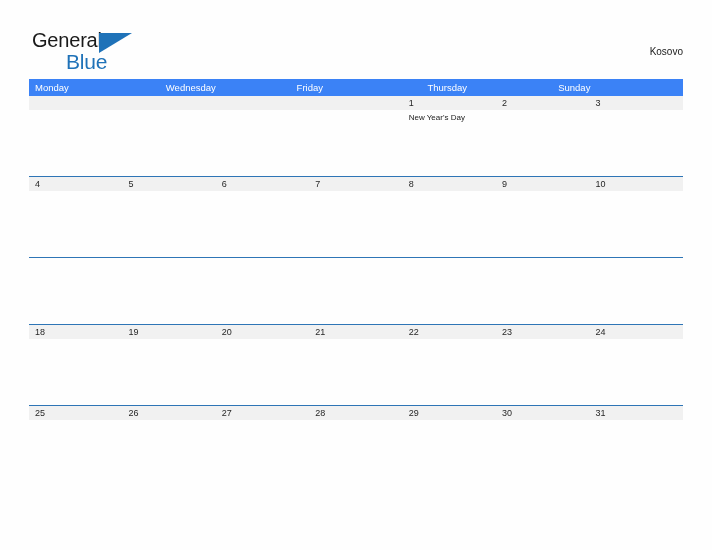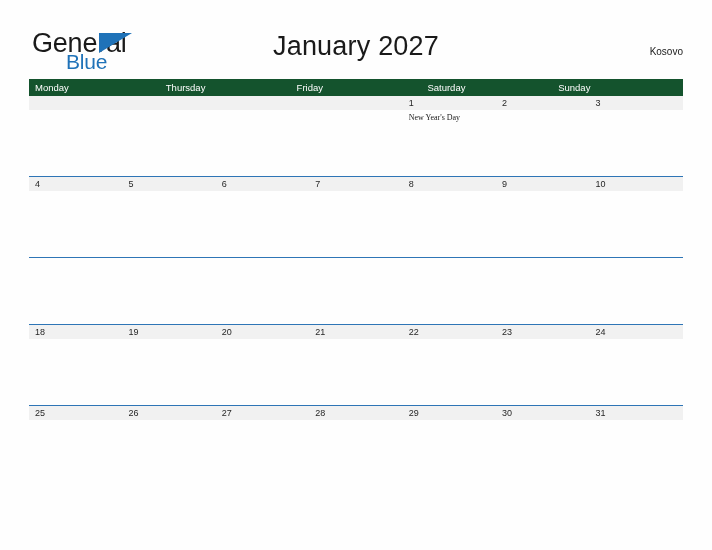--- a/index.html
+++ b/index.html
@@ -34,21 +34,21 @@
     top: 30px;
     width: 120px;
     height: 44px;
     line-height: 1;
     user-select: none;
   }
   .logo-general {
     position: absolute;
     left: 0;
     top: 0;
-    font-size: 27px;
+    font-size: 20px;
     color: #1A1A1A;
     letter-spacing: -0.2px;
     font-family: "Liberation Sans", sans-serif;
   }
   .logo-triangle {
     position: absolute;
     left: 67px;
     top: 3px;
     width: 0;
     height: 0;
@@ -90,21 +90,21 @@
   .calendar {
     position: absolute;
     left: 29px;
     top: 79px;
     width: 654px;
   }
   .weekday-row {
     display: flex;
     width: 654px;
     height: 17px;
-    background: #14532d;
+    background: #3b82f6;
   }
   .weekday-cell {
     flex: 1 1 0;
     color: #FFFFFF;
     font-size: 9.5px;
     line-height: 17px;
     padding-left: 6px;
     box-sizing: border-box;
     font-family: "Liberation Sans", sans-serif;
     white-space: nowrap;
@@ -140,53 +140,52 @@
     height: 66px;
     background: #FEFEFE;
   }
   .event-cell {
     flex: 1 1 0;
     padding: 2px 8px 0 6px;
     box-sizing: border-box;
     font-size: 8px;
     line-height: 11.5px;
     color: #1A1A1A;
-    font-family: Liberation Serif, serif;
+    font-family: Liberation Sans, sans-serif;
     word-wrap: break-word;
   }
   .event-cell .evt {
     display: block;
   }
 </style>
 </head>
 <body>
 
 <div class="page">
 
   <div class="header">
 
     <div class="logo">
       <span class="logo-general">General</span>
       <span class="logo-triangle"></span>
       <span class="logo-blue">Blue</span>
     </div>
 
-    <div class="title">January 2027</div>
 
     <div class="country">Kosovo</div>
 
   </div>
 
   <div class="calendar">
 
     <div class="weekday-row">
       <div class="weekday-cell">Monday</div>
+      <div class="weekday-cell">Wednesday</div>
+      <div class="weekday-cell">Friday</div>
       <div class="weekday-cell">Thursday</div>
-      <div class="weekday-cell">Friday</div>
-      <div class="weekday-cell">Saturday</div>
       <div class="weekday-cell">Sunday</div>
     </div>
 
     <div id="weeks-container">
         <div class="week">
           <div class="week-dates">
             <div class="date-cell"></div>
             <div class="date-cell"></div>
             <div class="date-cell"></div>
             <div class="date-cell"></div>

